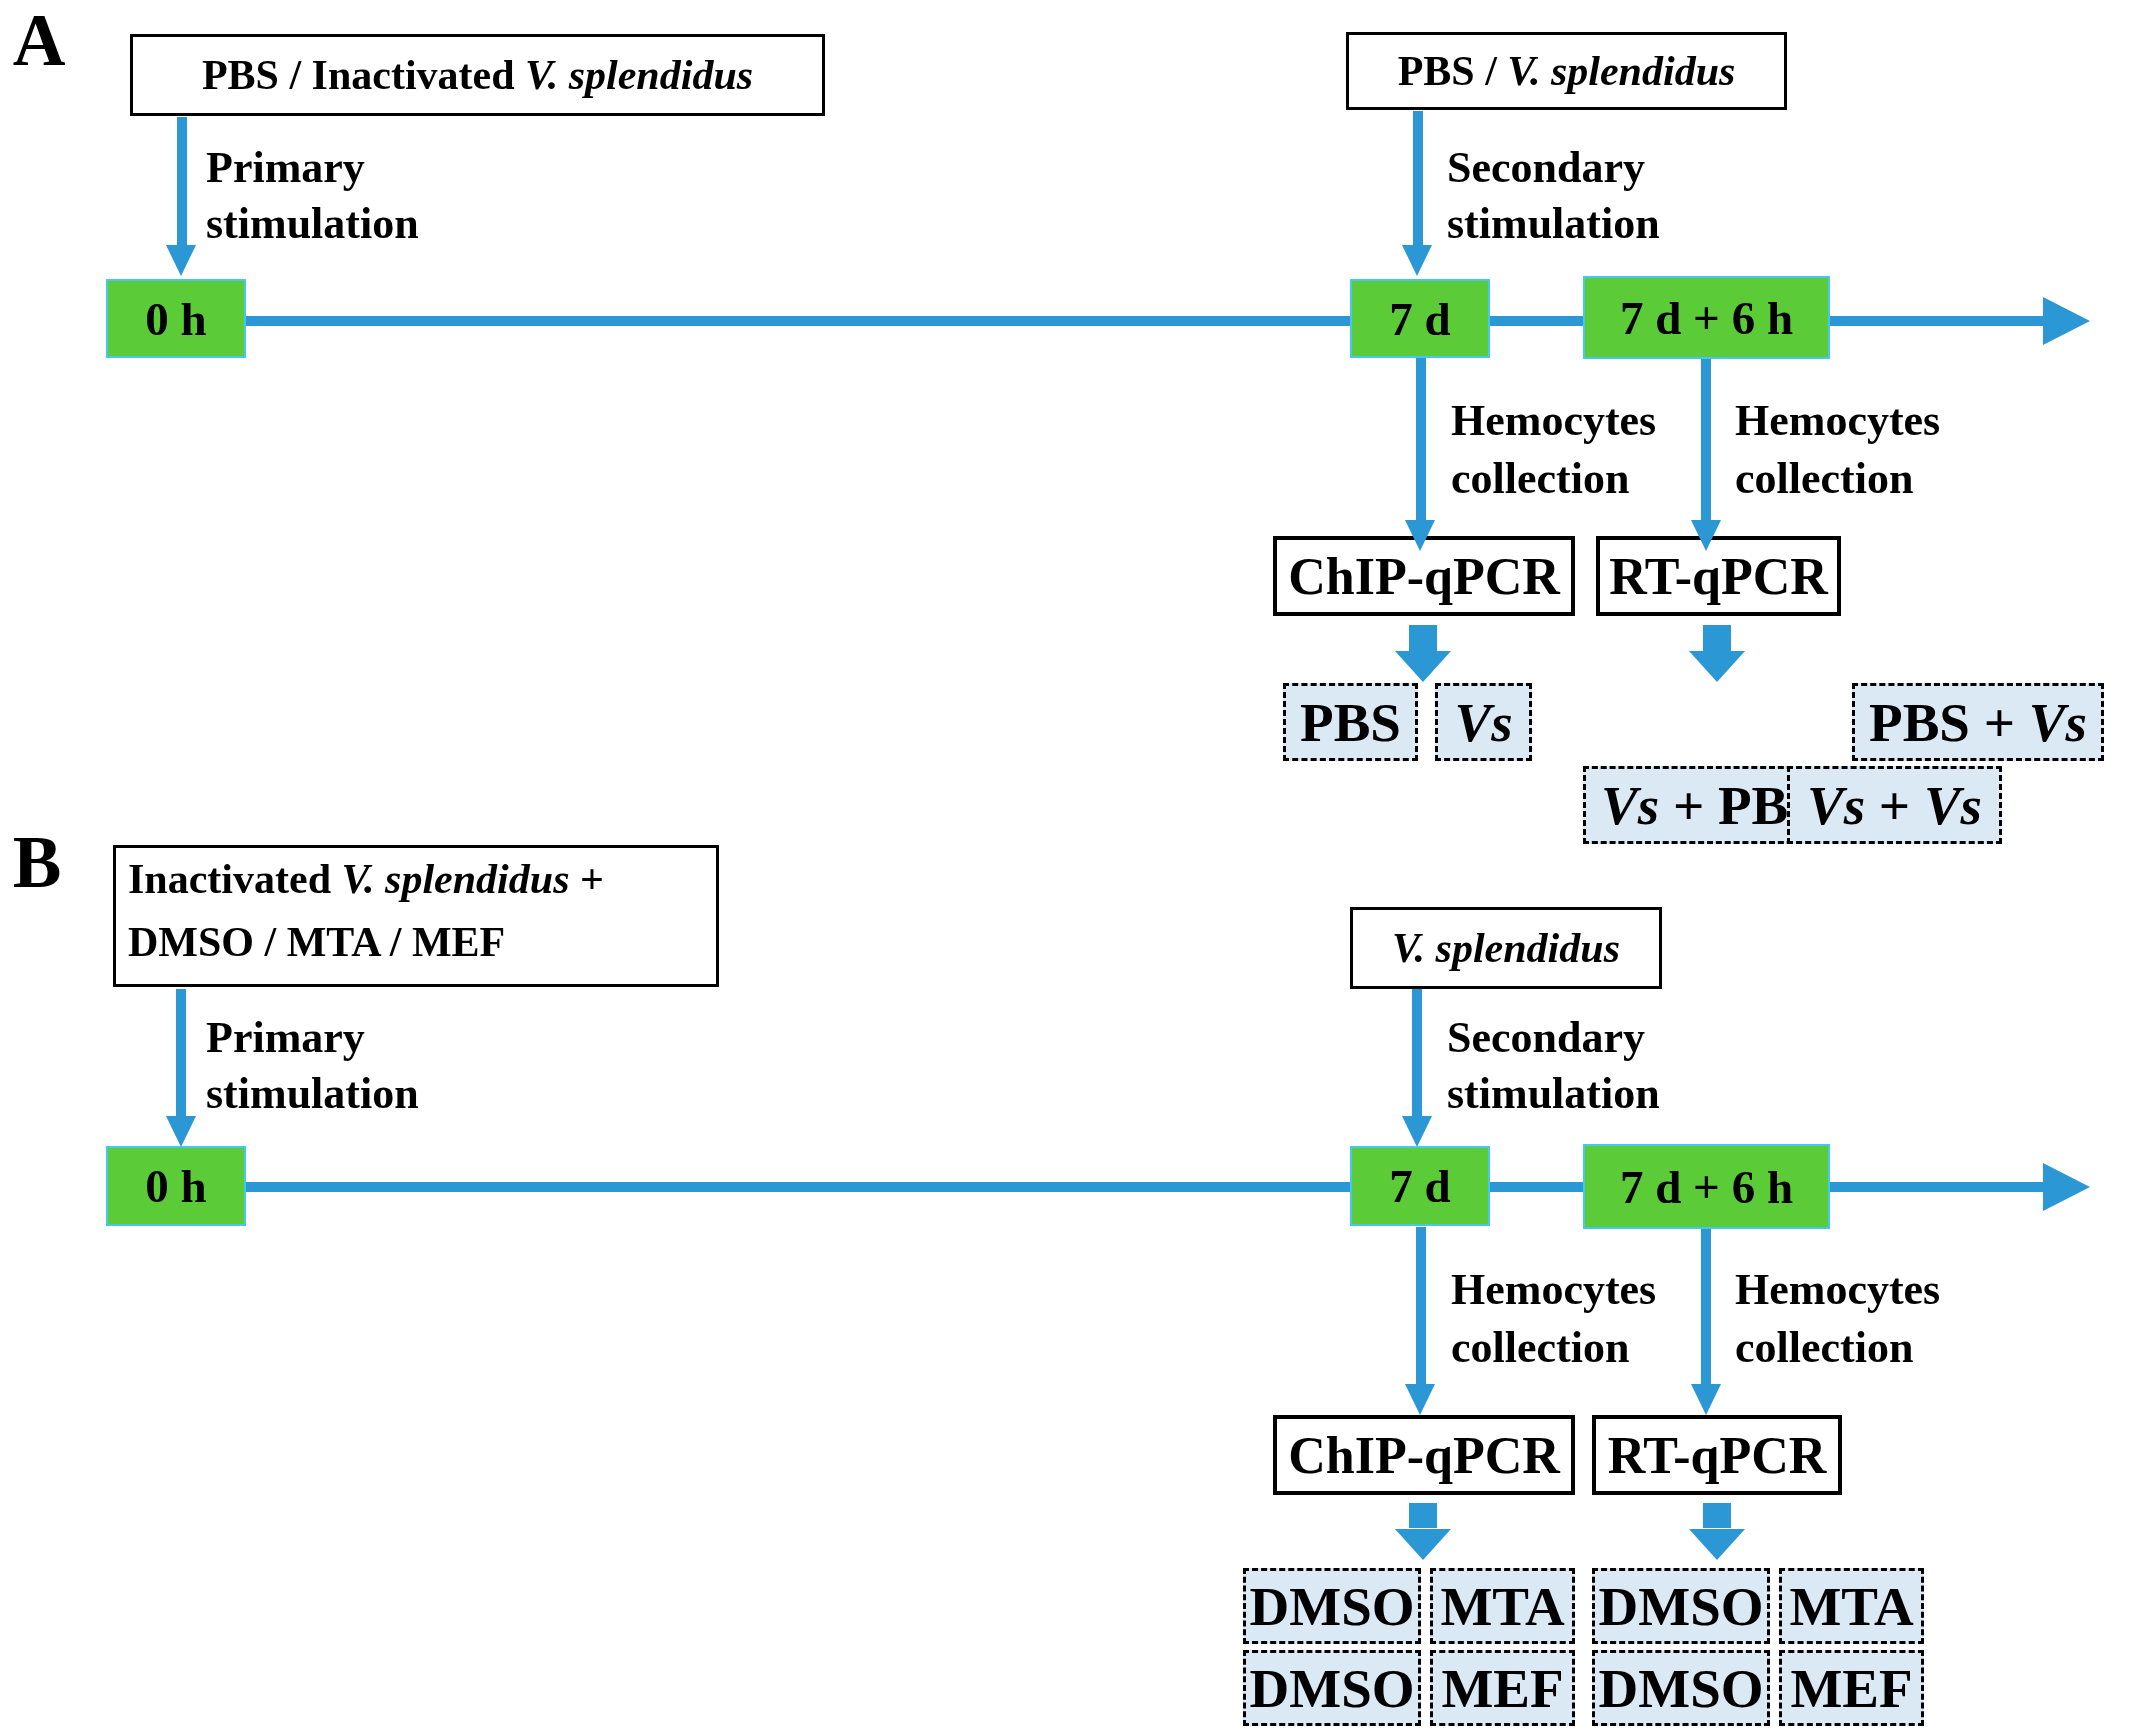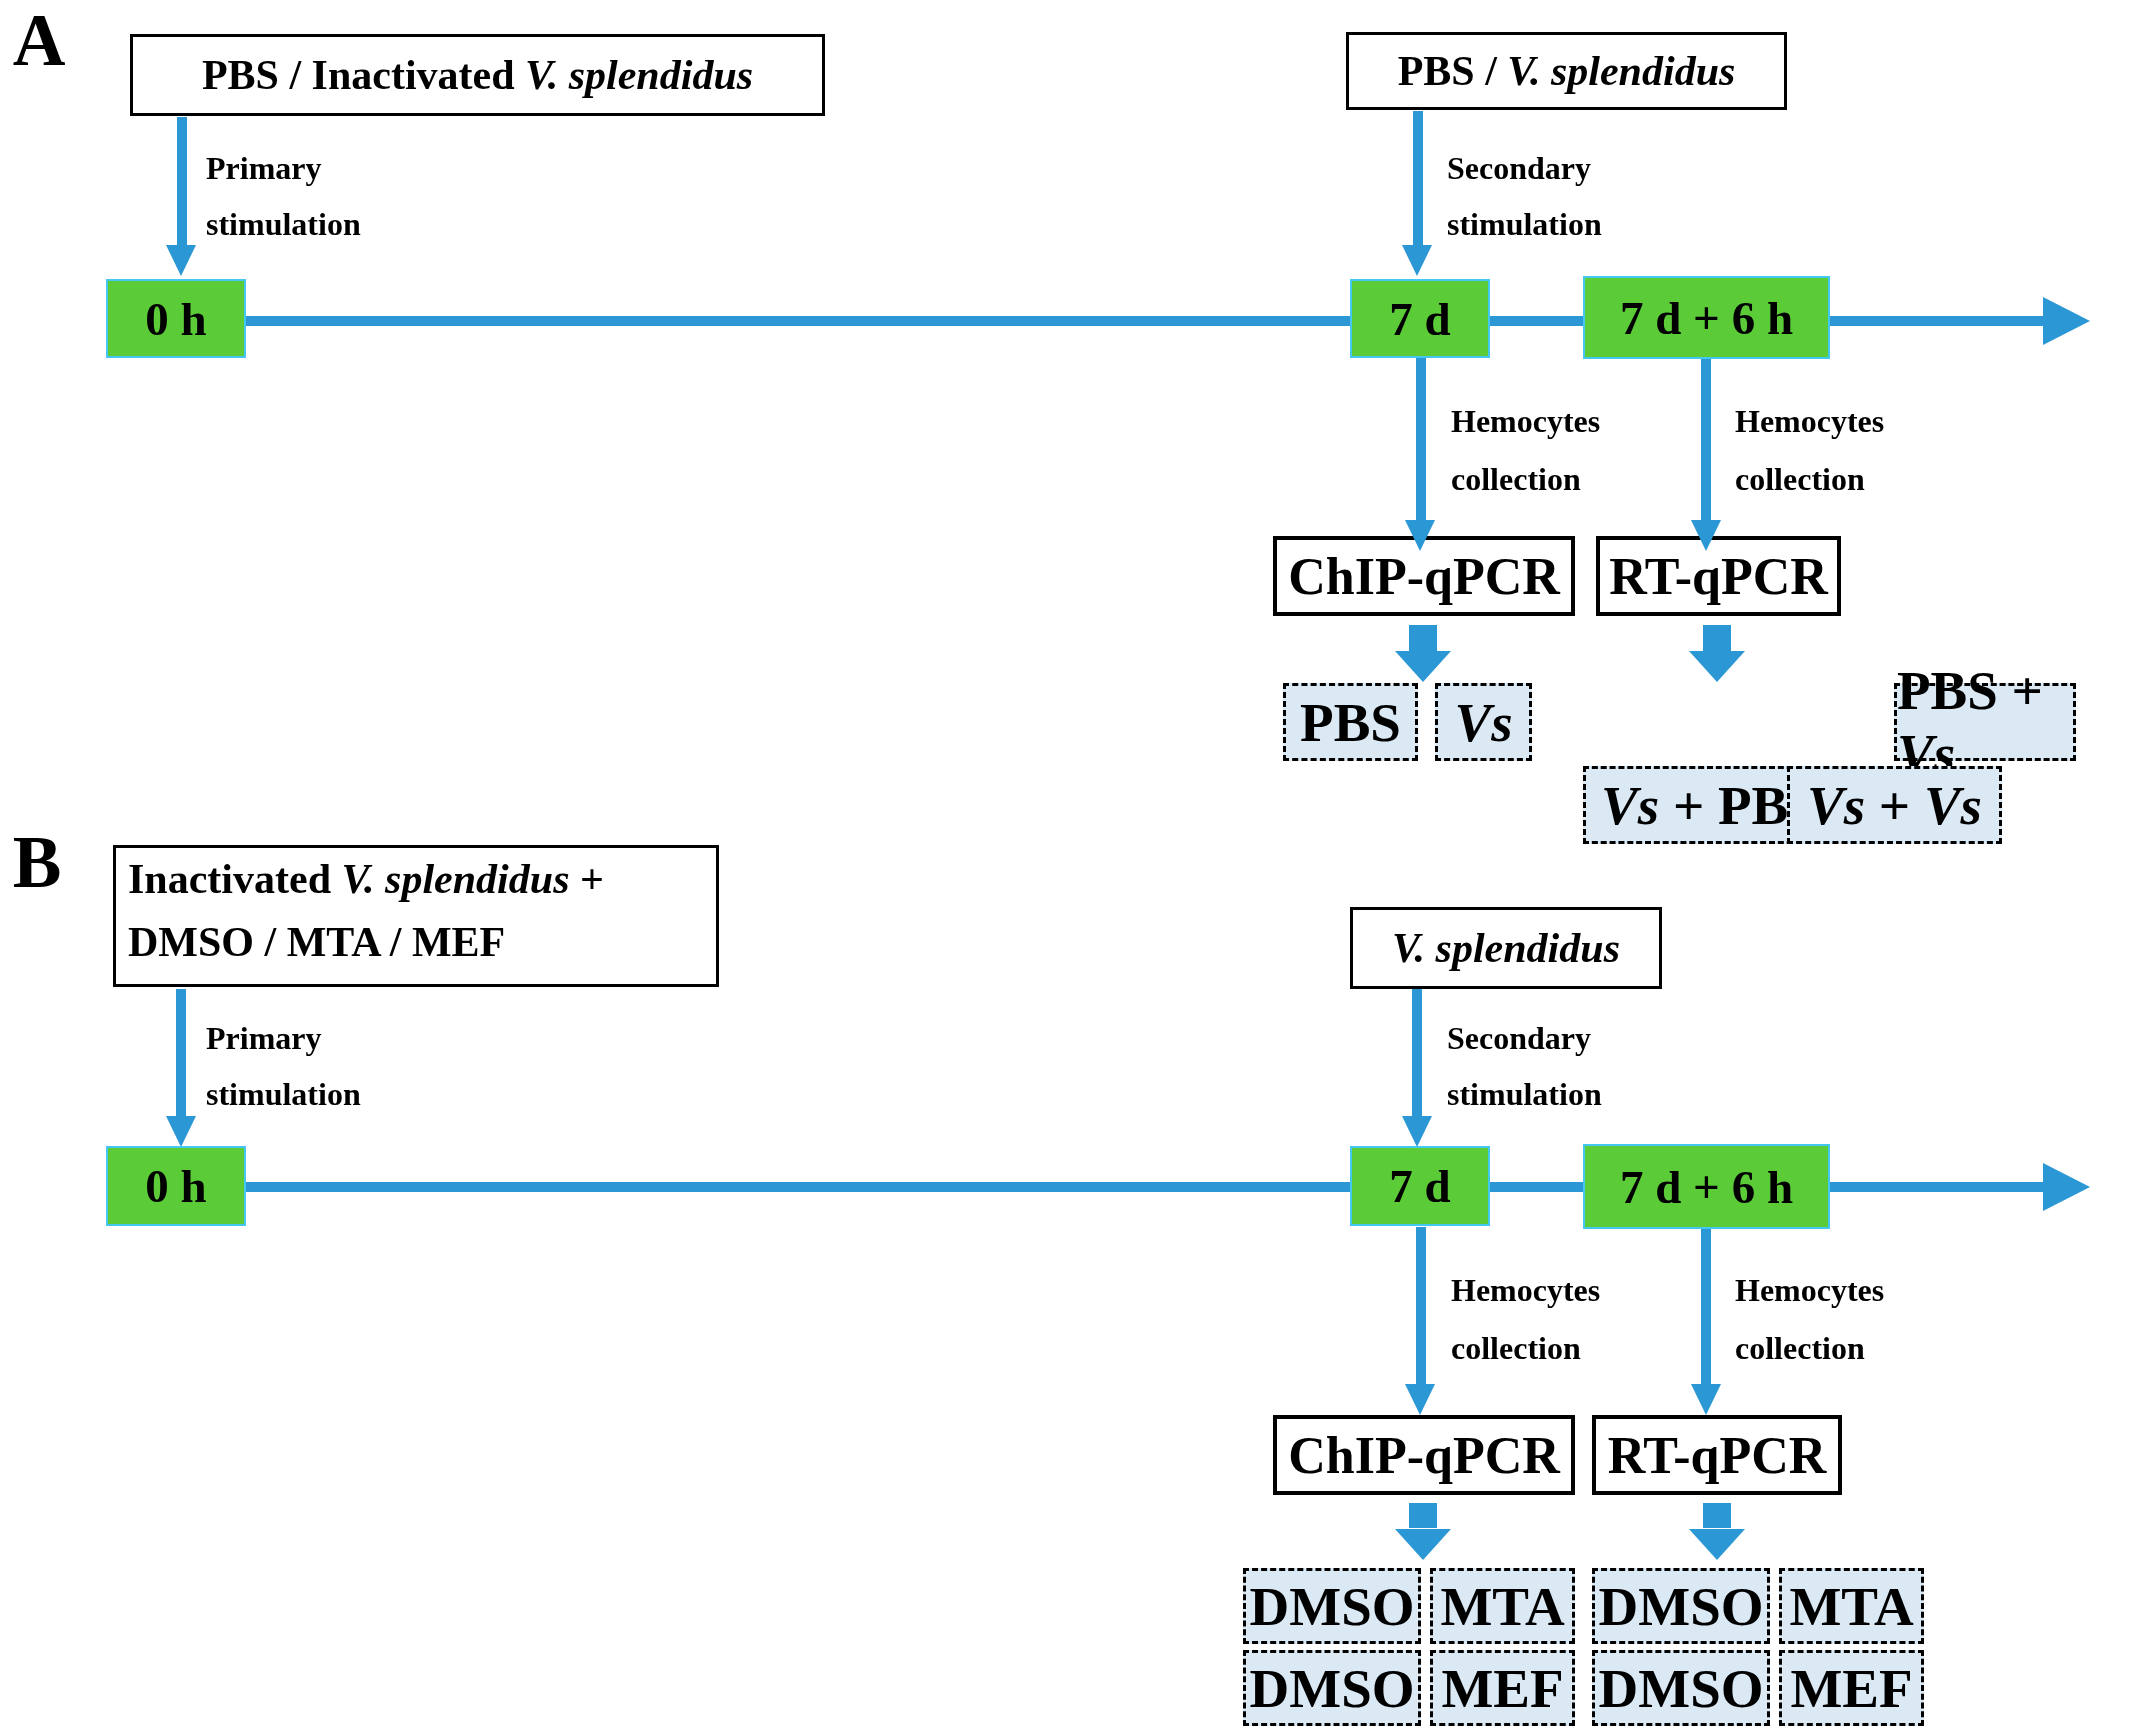--- a/index.html
+++ b/index.html
@@ -16,21 +16,21 @@
   .dashedbox{border:3.5px dashed #000;background:var(--dashfill,#dbe9f5);display:flex;
              align-items:center;justify-content:center;font-size:55px;}
   .shaft{background:var(--blue,#2b97d4);z-index:1;}
   .tri{width:0;height:0;z-index:1;}
   .tri-down{border-left:15.5px solid transparent;border-right:15.5px solid transparent;
             border-top:31px solid var(--blue,#2b97d4);}
   .tri-down-big{border-left:28px solid transparent;border-right:28px solid transparent;
                 border-top:31px solid var(--blue,#2b97d4);}
   .tri-right{border-top:24px solid transparent;border-bottom:24px solid transparent;
              border-left:47px solid var(--blue,#2b97d4);}
-  .lbl{font-size:32px;line-height:56px;white-space:nowrap;}
+  .lbl{font-size:44px;line-height:56px;white-space:nowrap;}
   .twoline div{white-space:nowrap;}
   .leftalign{justify-content:flex-start;text-align:left;padding-left:71px;}
   .stacked{flex-direction:column;align-items:flex-start;line-height:63px;padding-left:12px;}
 </style>
 </head>
 <body>
 
 <div class="stage">
 
   <div class="abs panel-letter" style="left:12.7px;top:4.2px;">A</div>
@@ -85,21 +85,21 @@
   <div class="abs tri tri-down-big" style="left:1395px;top:651px;"></div>
   <div class="abs shaft" style="left:1703px;top:625px;width:28px;height:27px;"></div>
   <div class="abs tri tri-down-big" style="left:1689px;top:651px;"></div>
 
   <div class="abs dashedbox" style="left:1283px;top:683px;width:135px;height:78px;">
     <span><span>PBS</span></span>
   </div>
   <div class="abs dashedbox" style="left:1435px;top:683px;width:97px;height:78px;">
     <span><span style="font-style: italic;">Vs</span></span>
   </div>
-  <div class="abs dashedbox" style="left:1894px;top:683px;width:182px;height:78px;">
+  <div class="abs dashedbox" style="left:1852px;top:683px;width:252px;height:78px;">
     <span><span>PBS + </span><span style="font-style: italic;">Vs</span></span>
   </div>
   <div class="abs dashedbox" style="left:1583px;top:766px;width:254px;height:78px;">
     <span><span style="font-style: italic;">Vs</span><span> + PBS</span></span>
   </div>
   <div class="abs dashedbox" style="left:1787px;top:766px;width:215px;height:78px;">
     <span><span style="font-style: italic;">Vs</span><span> + </span><span style="font-style: italic;">Vs</span></span>
   </div>
 
   <div class="abs panel-letter" style="left:12.7px;top:826px;">B</div>

